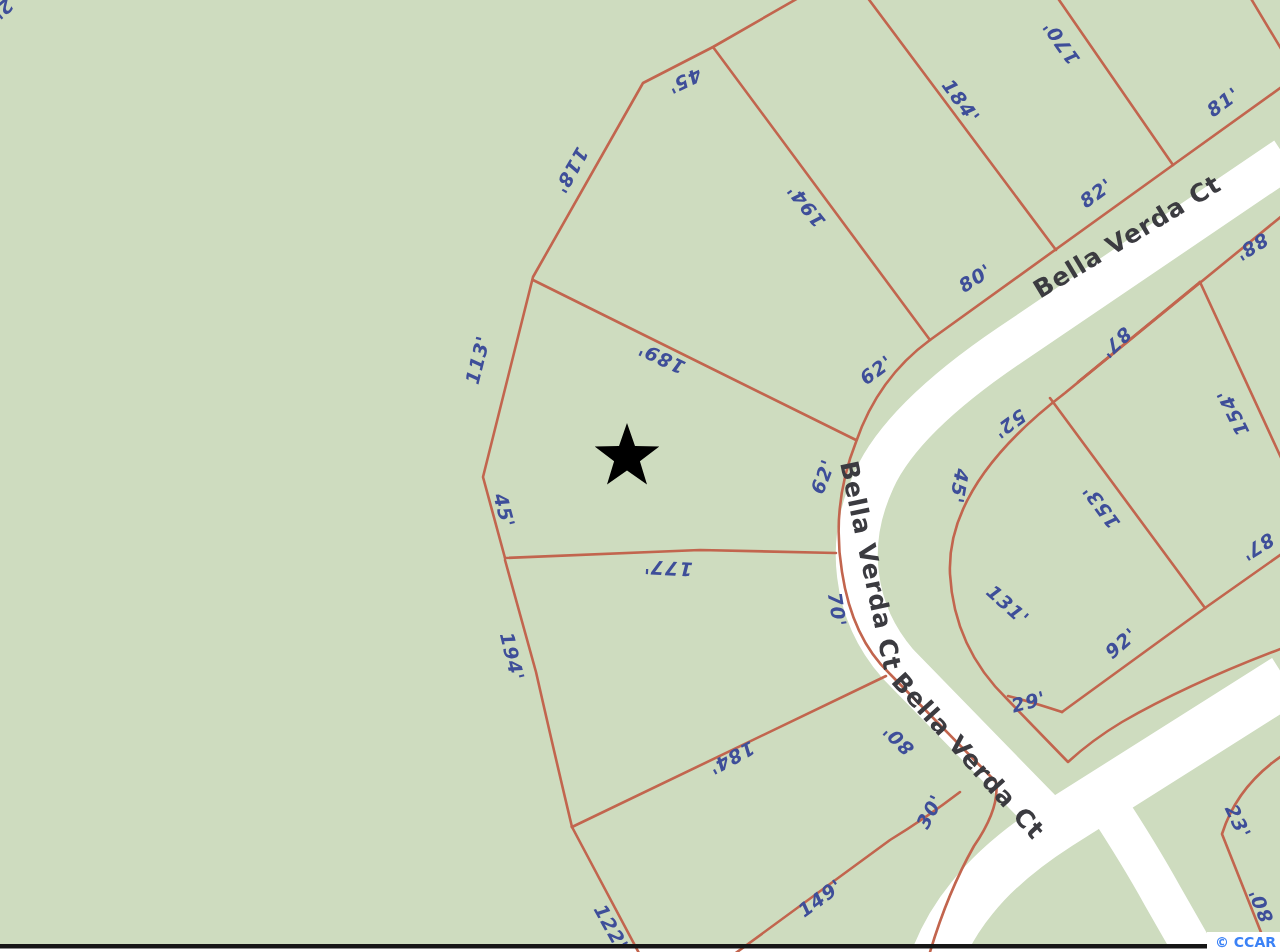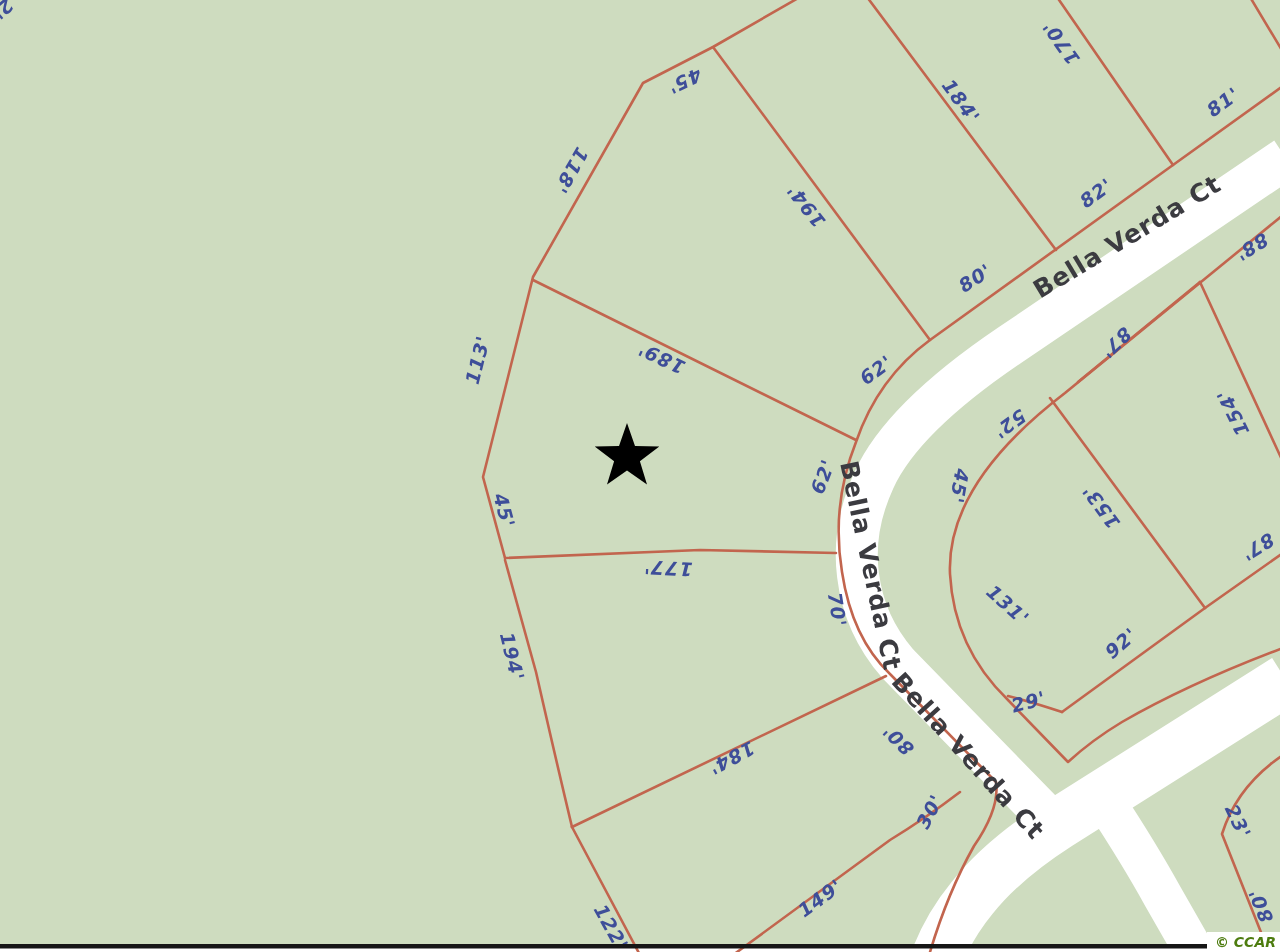--- a/index.html
+++ b/index.html
@@ -5,23 +5,23 @@
   html,body{margin:0;padding:0;background:#ffffff;}
   #stage{position:relative;width:1280px;height:952px;overflow:hidden;background:#ffffff;
          font-family:"DejaVu Sans",sans-serif;}
   #map-svg{position:absolute;left:0;top:0;}
   .lot-line{fill:none;stroke:#c2654e;stroke-width:2.6;stroke-linejoin:round;stroke-linecap:round;}
   .road{fill:none;stroke:#ffffff;stroke-linejoin:round;stroke-linecap:butt;}
   .dim-label{font-family:"DejaVu Sans",sans-serif;font-style:italic;font-weight:600;
              font-size:19px;fill:#3e4e99;letter-spacing:1px;}
   .street-label{font-family:"DejaVu Sans","Liberation Sans",sans-serif;font-weight:600;
              font-size:25px;fill:#3b3b40;letter-spacing:1px;}
-  #watermark{position:absolute;right:0;bottom:0;background:#ffffff;color:#4d7c0f;
+  #watermark{position:absolute;right:0;bottom:0;background:#ffffff;color:#3b82f6;
              font-family:"DejaVu Sans",sans-serif;font-size:14px;font-weight:600;
-             padding:3px 4px 3px 8px;line-height:1;font-style:italic;}
+             padding:3px 4px 3px 8px;line-height:1;}
 </style>
 </head>
 <body>
 
 <div id="stage">
   <svg id="map-svg" width="1280" height="952" viewBox="0 0 1280 952">
 
     <rect x="0" y="0" width="1280" height="948" fill="#cedcbf"></rect>
 
     <g>

